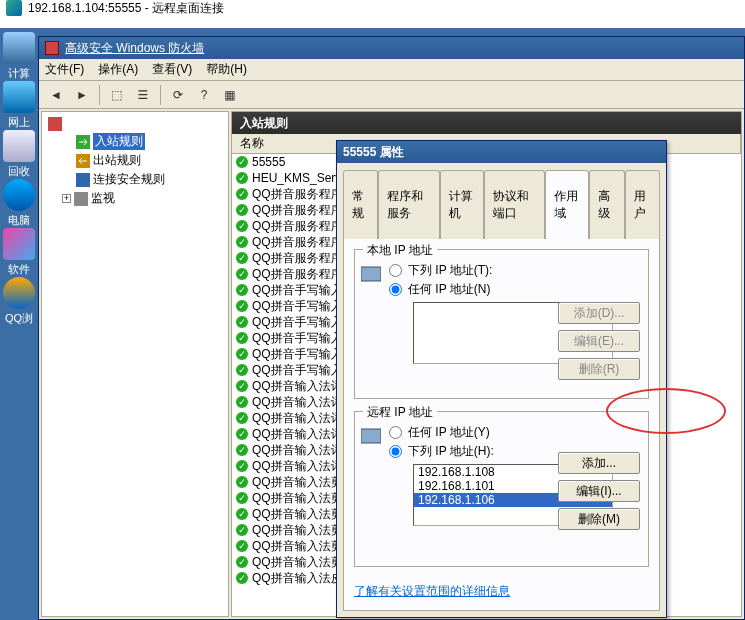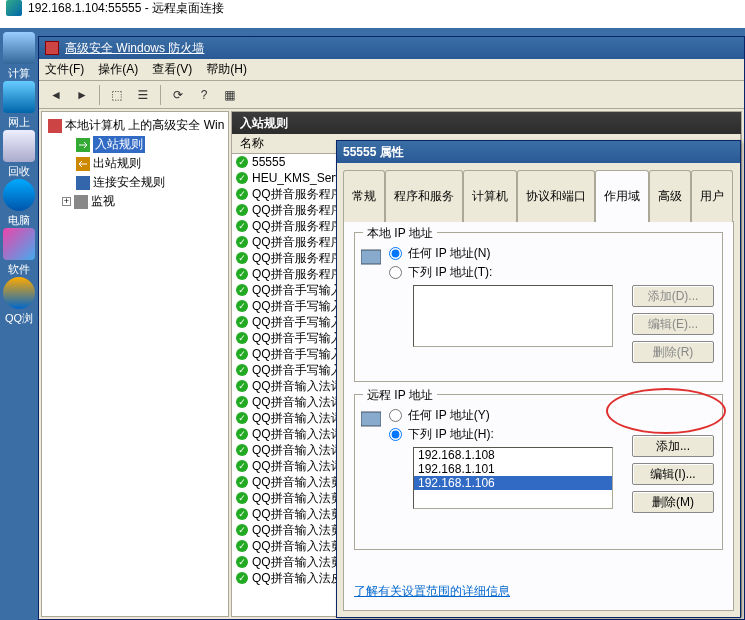--- a/index.html
+++ b/index.html
@@ -30,21 +30,21 @@
 .tree-node .ticon { width: 14px; height: 14px; }
 .sel { background: #316ac5; color: #fff; }
 
 .list-pane { flex: 1; display: flex; flex-direction: column; margin: 2px 2px 2px 0; border: 1px solid #aca899; background: #fff; min-width: 0; position: relative; }
 .list-header { height: 22px; background: linear-gradient(#3c3c3c,#2c2c2c); color: #fff; display: flex; align-items: center; padding: 0 8px; font-weight: bold; }
 .col-header { height: 20px; background: #ece9d8; border-bottom: 1px solid #aca899; display: flex; align-items: center; padding: 0 8px; border-right: 1px solid #aca899; }
 .list-rows { flex: 1; overflow: hidden; }
 .lrow { display: flex; align-items: center; gap: 4px; padding: 0 4px; height: 16px; white-space: nowrap; }
 .check-icon { width: 12px; height: 12px; border-radius: 50%; background: #2a2; display: inline-flex; align-items: center; justify-content: center; color: #fff; font-size: 9px; }
 
-.prop-dialog { position: absolute; top: 140px; left: 336px; width: 405px; height: 478px; background: #ece9d8; border: 1px solid #0a246a; box-shadow: 2px 2px 4px rgba(0,0,0,0.3); display: flex; flex-direction: column; }
+.prop-dialog { position: absolute; top: 140px; left: 336px; width: 331px; height: 478px; background: #ece9d8; border: 1px solid #0a246a; box-shadow: 2px 2px 4px rgba(0,0,0,0.3); display: flex; flex-direction: column; }
 .dlg-titlebar { height: 22px; background: linear-gradient(#3b6ea5,#2a5a96); color: #fff; display: flex; align-items: center; padding: 0 6px; font-weight: bold; }
 .tab-strip { display: flex; padding: 6px 6px 0 6px; gap: 0; }
 .tab { padding: 17px 8px; background: #ece9d8; border: 1px solid #aca899; border-bottom: none; border-radius: 3px 3px 0 0; position: relative; top: 1px; cursor: default; }
 .tab.active { background: #fcfcfe; z-index: 2; }
 .tab-body { flex: 1; margin: 0 6px 6px 6px; background: #fcfcfe; border: 1px solid #aca899; padding: 10px; display: flex; flex-direction: column; gap: 12px; overflow: hidden; }
 
 .groupbox { border: 1px solid #aca899; padding: 10px 8px 8px 8px; position: relative; }
 .groupbox .legend { position: absolute; top: -8px; left: 8px; background: #fcfcfe; padding: 0 4px; }
 .radio-row { display: flex; align-items: center; gap: 6px; margin: 2px 0 2px 26px; }
 .radio-row input { margin: 0; }
@@ -122,21 +122,20 @@
     <div class="tbtn">▦</div>
   </div>
   <div class="mmc-body">
     <div class="tree-pane">
       <div class="tree-node">
         <span class="ticon">
             <svg width="14" height="14">
               <rect width="14" height="14" fill="#c44"></rect>
             </svg>
           </span>
-        <span>本地计算机 上的高级安全 Win</span>
       </div>
       <div class="tree-node child">
         <span class="ticon">
             <svg width="14" height="14">
               <rect width="14" height="14" fill="#3a3"></rect>
               <path d="M3 7 L11 7 M8 4 L11 7 L8 10" stroke="#fff" fill="none"></path>
             </svg>
           </span>
         <span class="sel" style="padding:0 2px">入站规则</span>
       </div>
@@ -300,26 +299,26 @@
   <div class="tab-body">
 
     <div class="groupbox" style="height:150px">
       <span class="legend">本地 IP 地址</span>
       <span class="gb-icon">
           <svg width="20" height="20">
             <rect width="20" height="14" y="3" fill="#8ac" stroke="#456"></rect>
           </svg>
         </span>
       <div class="radio-row">
+        <input type="radio" name="local" style="">
+        <span>下列 IP 地址(T):</span>
+      </div>
+      <div class="radio-row">
         <input type="radio" name="local" checked="" style="">
         <span>任何 IP 地址(N)</span>
-      </div>
-      <div class="radio-row">
-        <input type="radio" name="local" style="">
-        <span>下列 IP 地址(T):</span>
       </div>
       <div class="ip-list"></div>
       <div class="btn-col" style="top:52px">
         <div class="winbtn disabled">添加(D)...</div>
         <div class="winbtn disabled">编辑(E)...</div>
         <div class="winbtn disabled">删除(R)</div>
       </div>
     </div>
 
     <div class="groupbox" style="height:156px">

